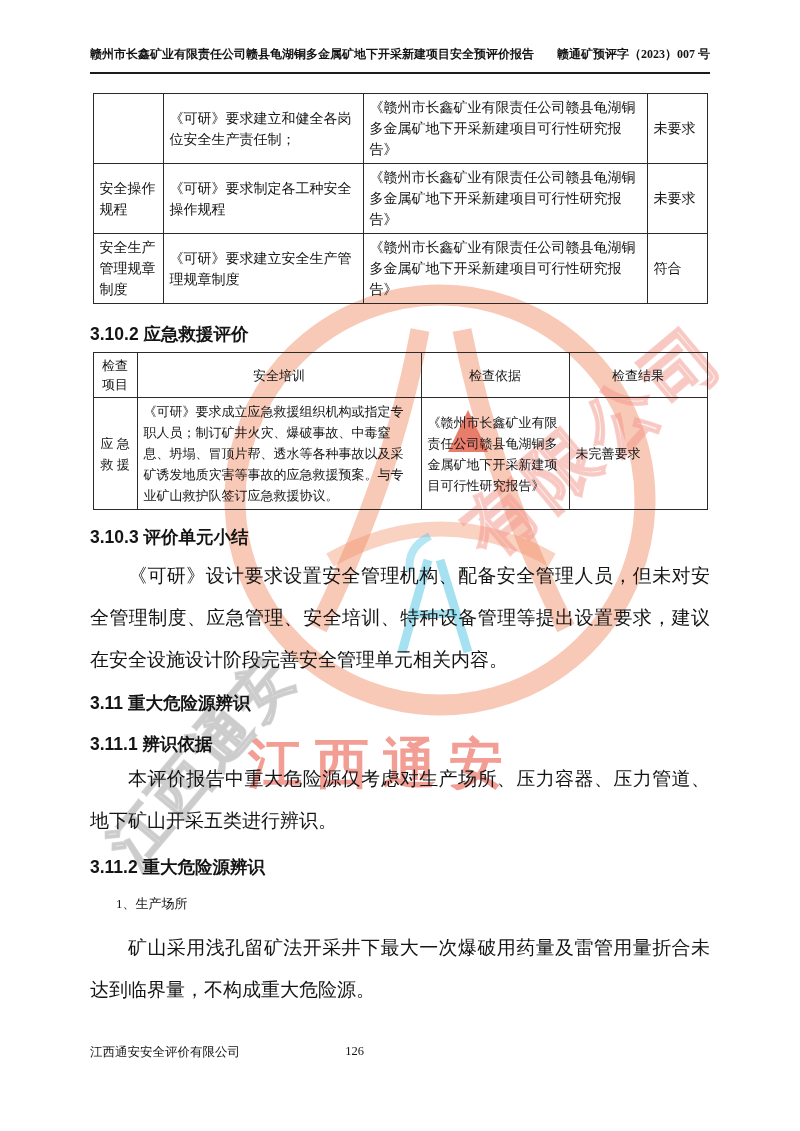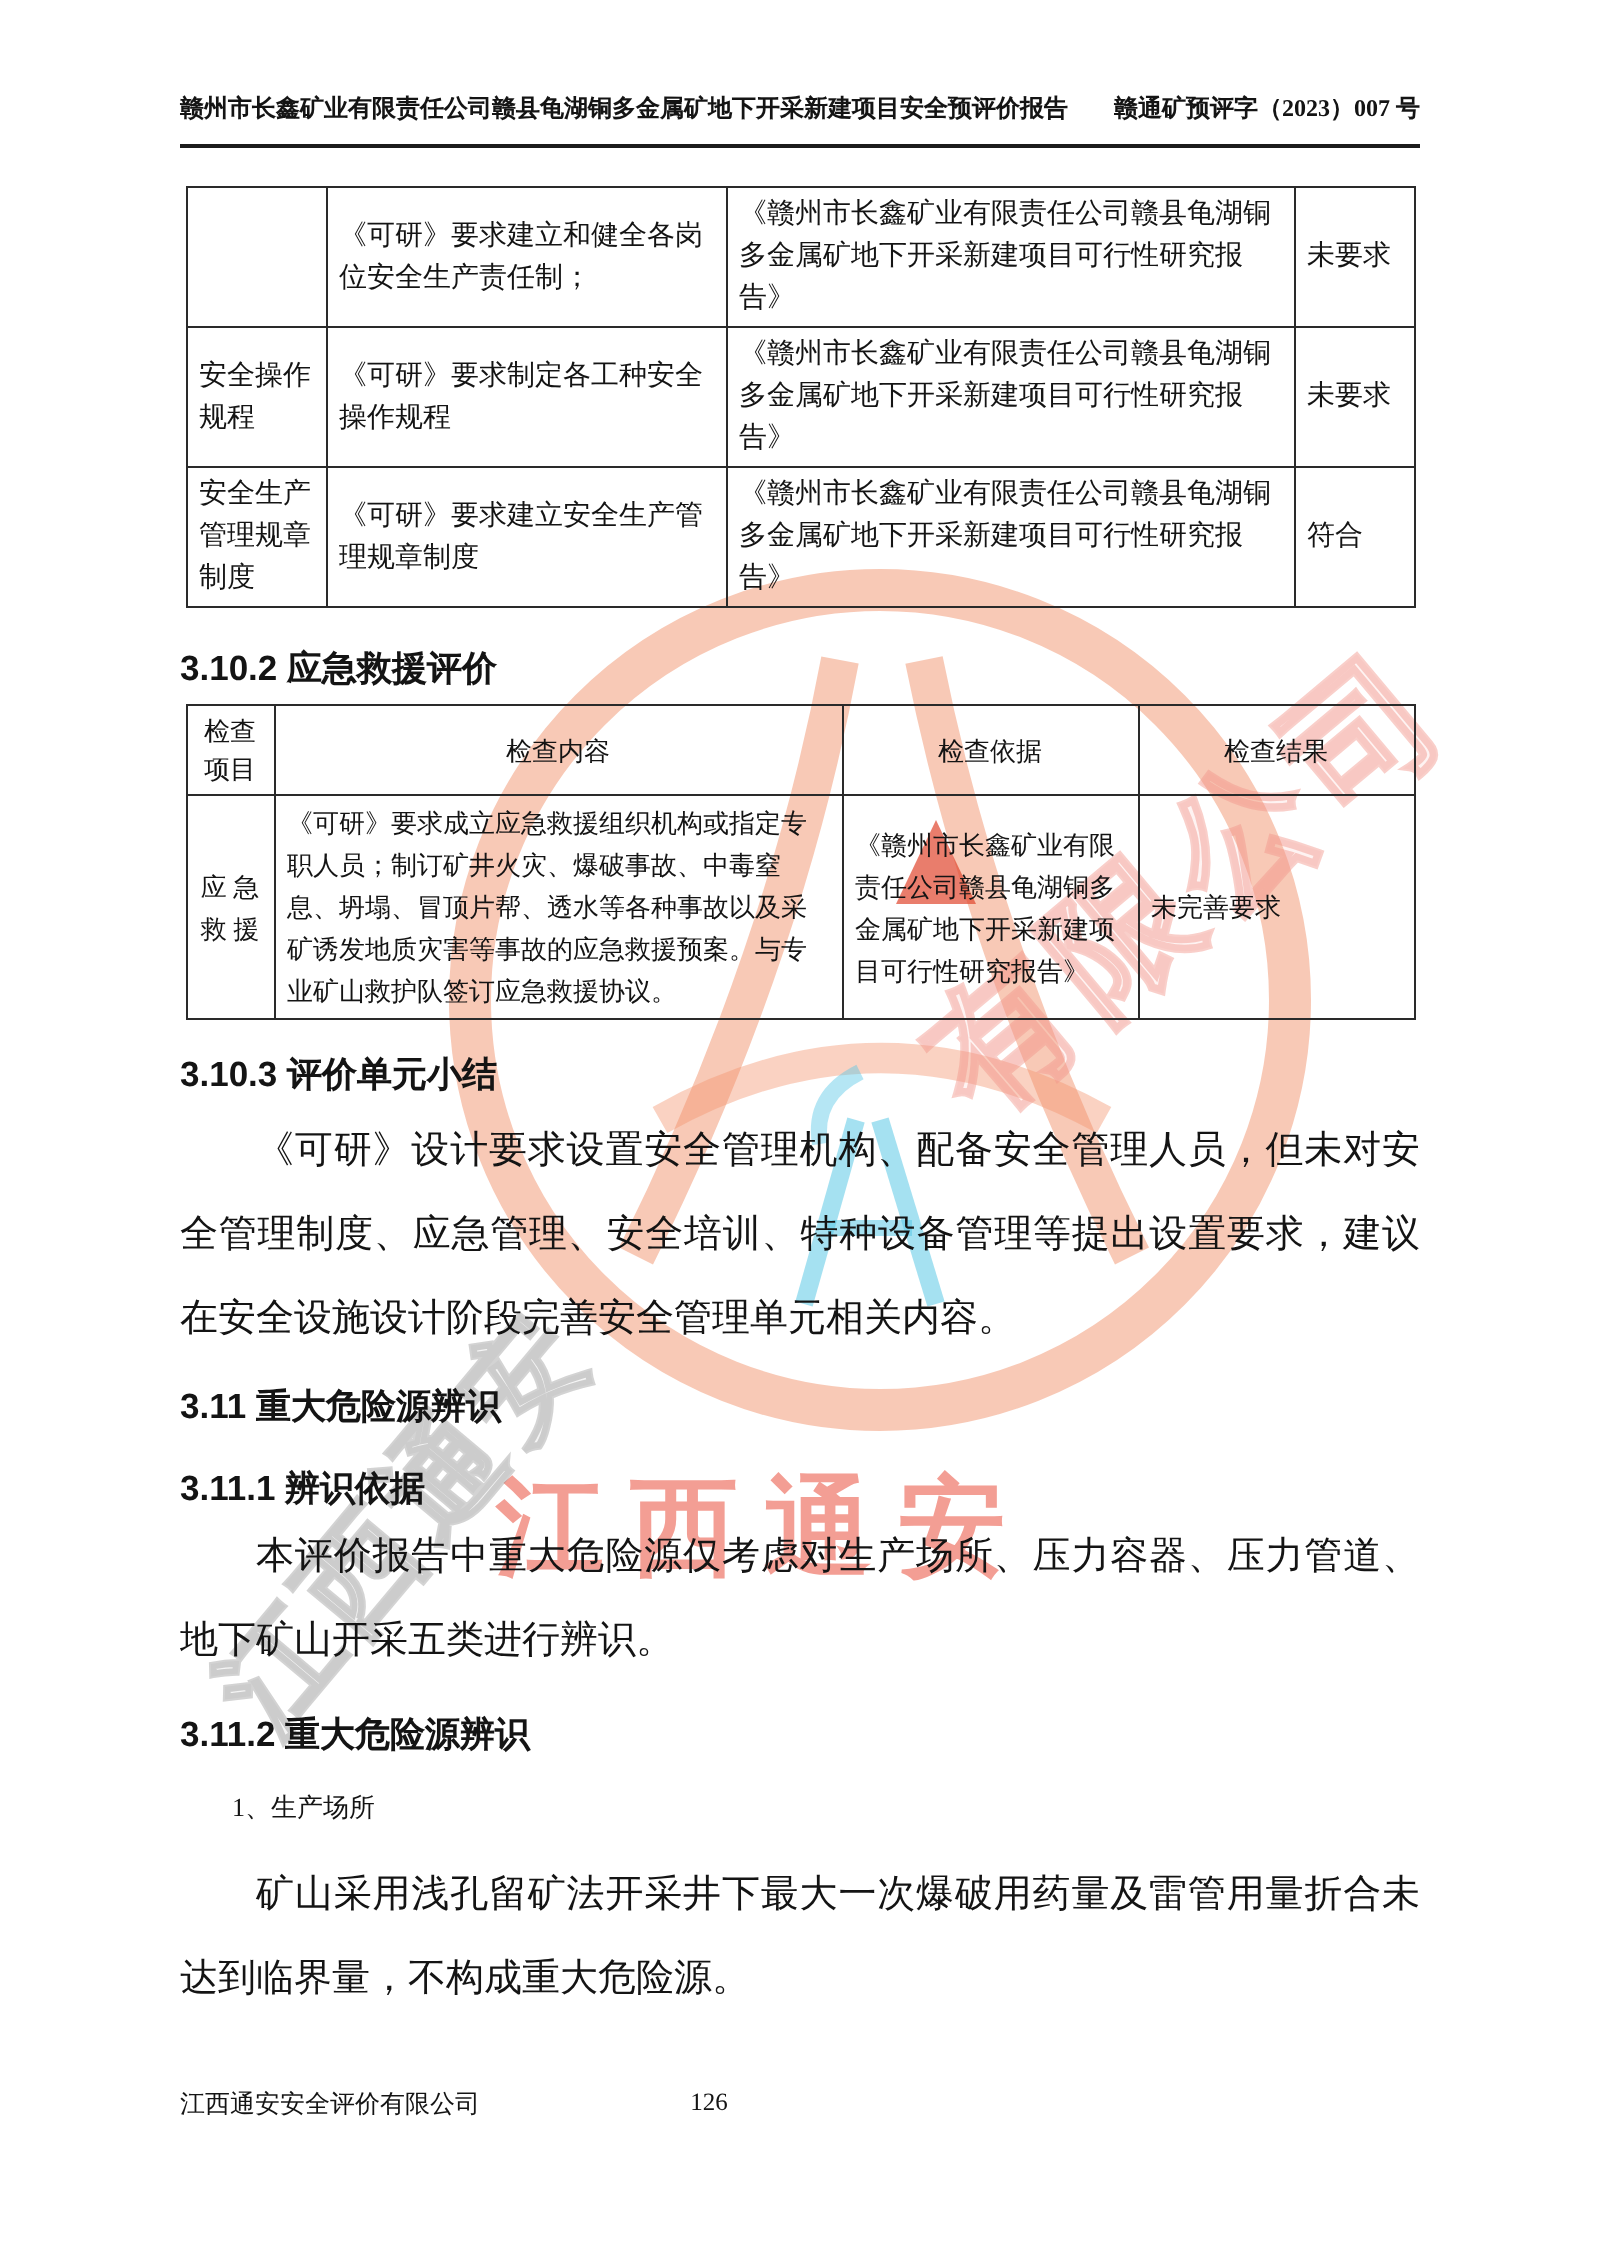--- a/index.html
+++ b/index.html
@@ -135,21 +135,21 @@
     <table class="t2">
       <colgroup>
           <col style="width:44px">
           <col style="width:284px">
           <col style="width:148px">
           <col style="width:138px">
         </colgroup>
       <tbody>
           <tr>
         <th>检查项目</th>
-        <th>检查内容</th>
+        <th>安全培训</th>
         <th>检查依据</th>
         <th>检查结果</th>
       </tr>
       <tr>
         <td class="c-item">应 急 救 援</td>
         <td class="c-text">《可研》要求成立应急救援组织机构或指定专职人员；制订矿井火灾、爆破事故、中毒窒息、坍塌、冒顶片帮、透水等各种事故以及采矿诱发地质灾害等事故的应急救援预案。与专业矿山救护队签订应急救援协议。</td>
         <td class="c-text">《赣州市长鑫矿业有限责任公司赣县龟湖铜多金属矿地下开采新建项目可行性研究报告》</td>
         <td class="c-result">未完善要求</td>
       </tr>
     </tbody>

